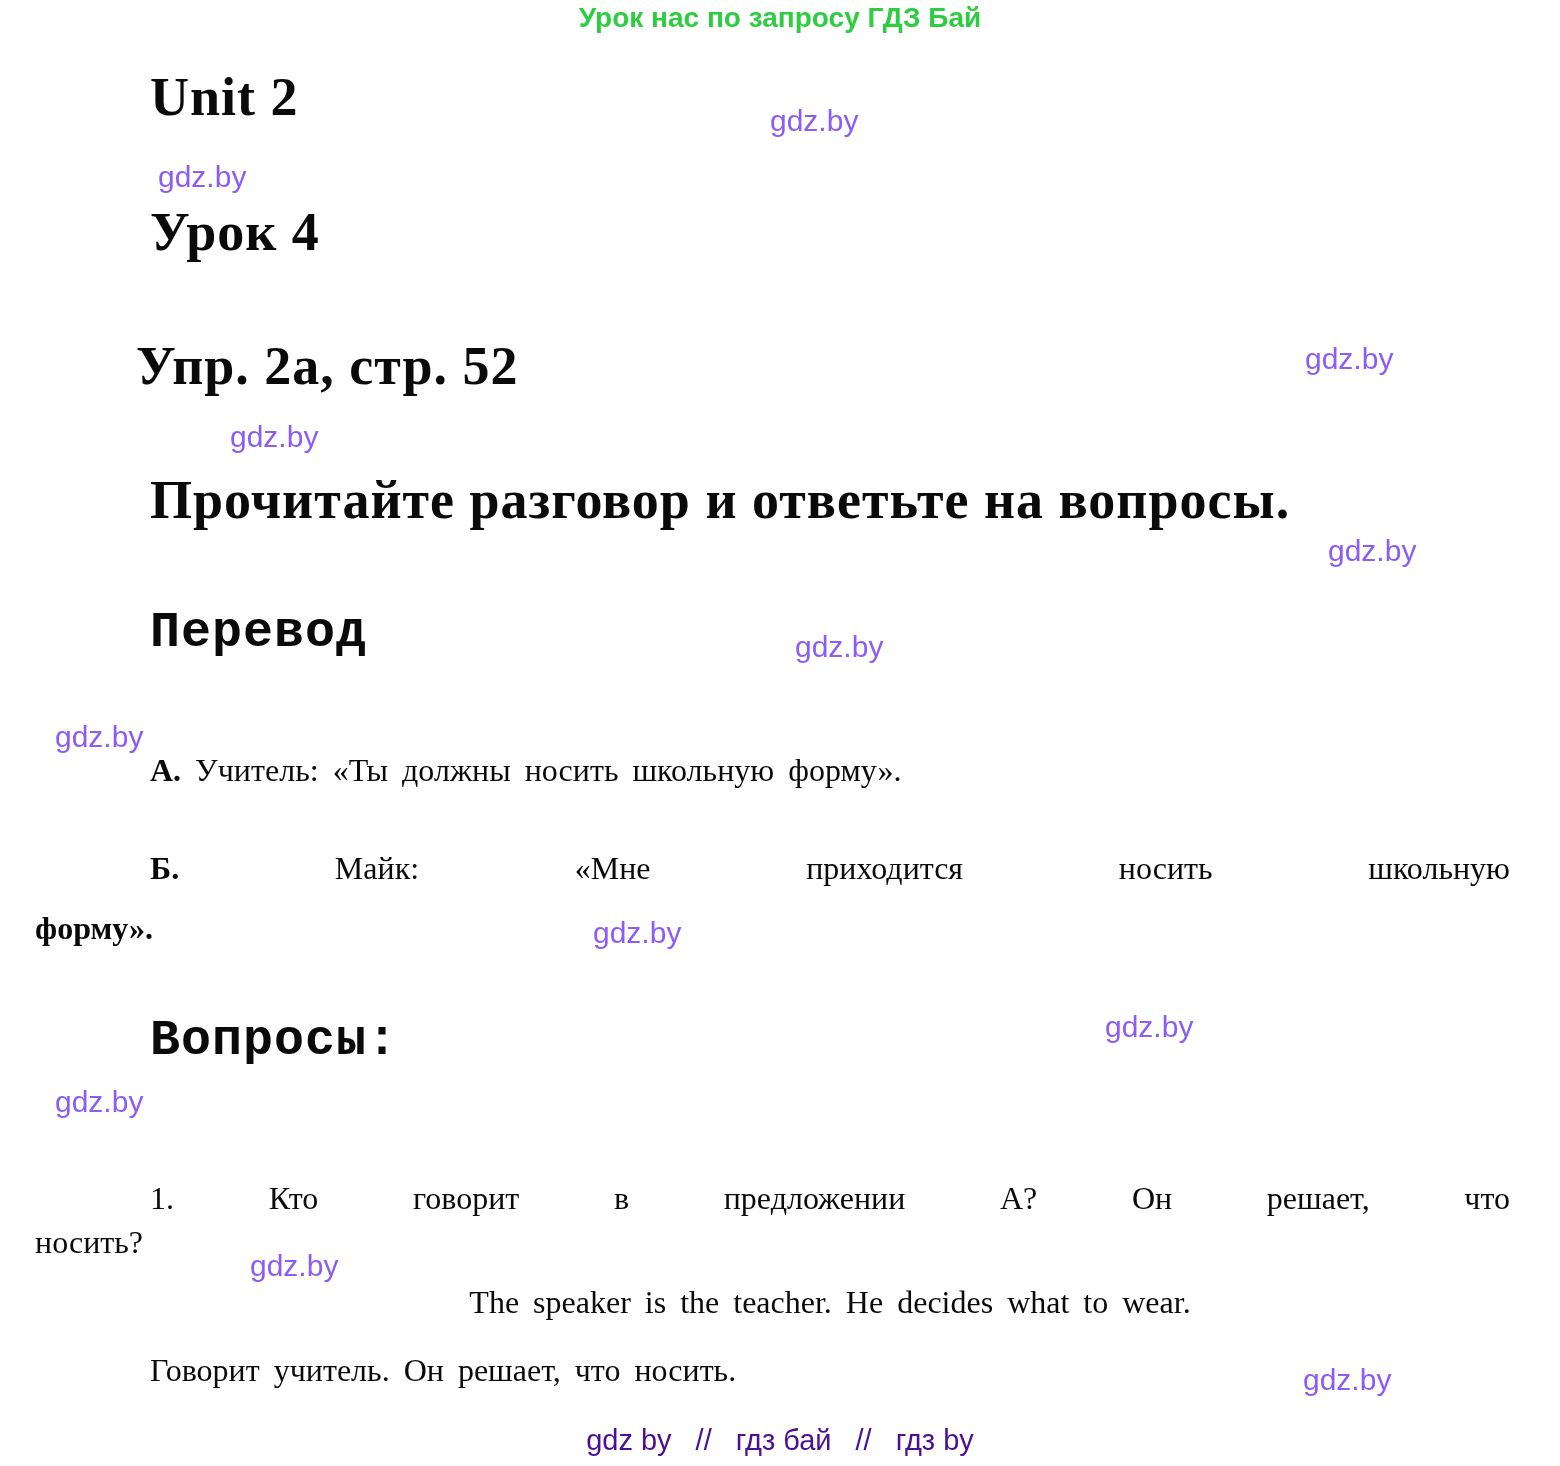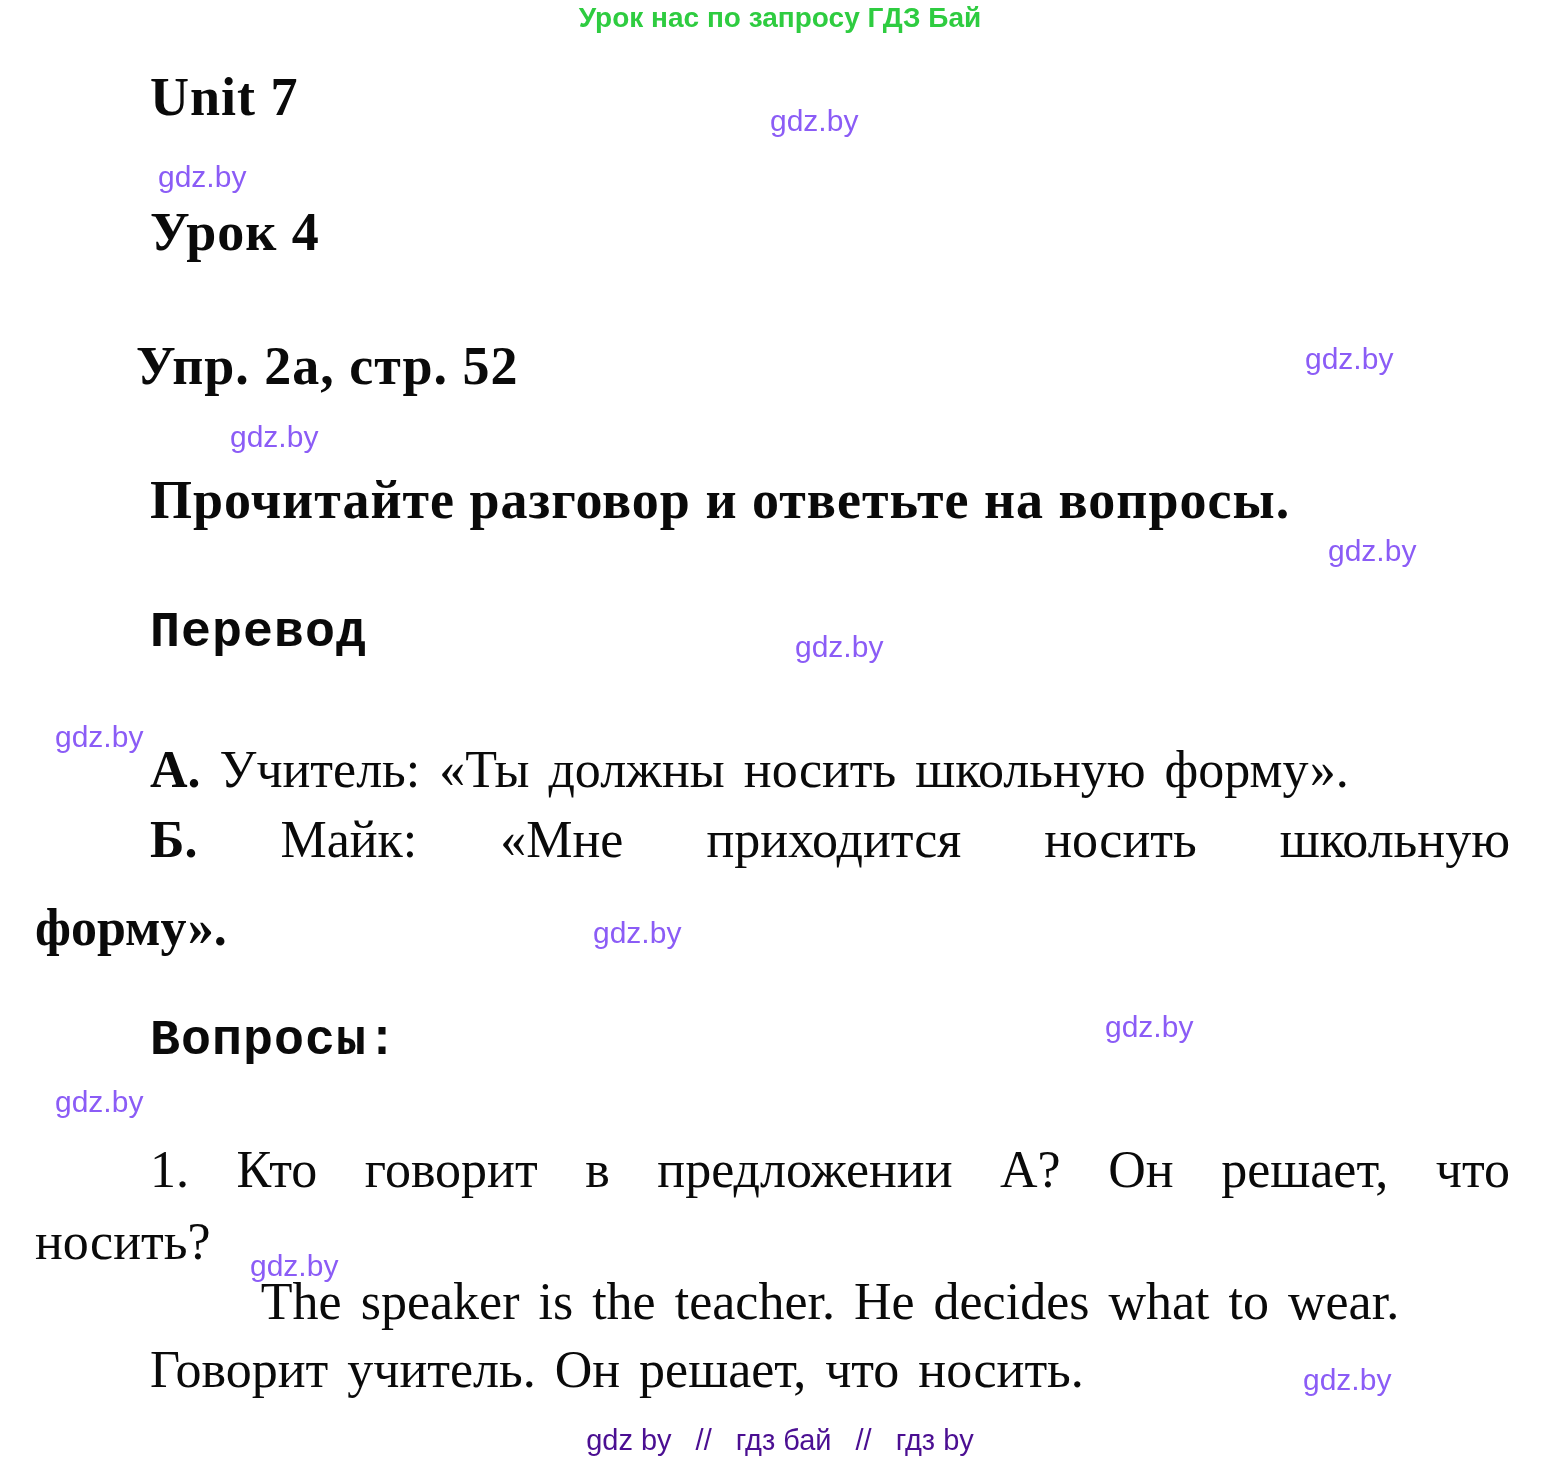--- a/index.html
+++ b/index.html
@@ -32,31 +32,32 @@
   .h-mid {
     font-family: Liberation Mono, monospace;
     font-weight: bold;
     font-size: 50px;
     letter-spacing: 1px;
     white-space: nowrap;
   }
 
   .body-line {
     font-family: "Liberation Serif", serif;
-    font-size: 52px;
+    font-size: 32px;
     line-height: 60px;
     word-spacing: 6px;
     width: 1475px;
     left: 35px;
   }
   .indent { text-indent: 115px; }
   .jus {
     text-align: justify;
     text-align-last: justify;
     word-spacing: normal;
+    margin-top: 28px;
   }
   .lbl { font-weight: bold; }
 
   .wm {
     font-family: Liberation Sans, sans-serif;
     font-size: 30px;
     color: #8b5cf6;
     white-space: nowrap;
   }
 
@@ -70,21 +71,21 @@
     color: #4b0f92;
   }
 </style>
 </head>
 <body>
 
 <div id="page">
 
   <div class="abs banner" style="top:2px; left:0;">Урок нас по запросу ГДЗ Бай</div>
 
-  <div class="abs h-big" style="left:150px; top:66px;">Unit 7</div>
+  <div class="abs h-big" style="left:150px; top:66px;">Unit 2</div>
   <div class="abs h-big" style="left:150px; top:201px;">Урок 4</div>
   <div class="abs h-big" style="left:136px; top:335px;">Упр. 2а, стр. 52</div>
   <div class="abs h-big" style="left:150px; top:469px;">Прочитайте разговор и ответьте на вопросы.</div>
   <div class="abs h-mid" style="left:150px; top:604px;">Перевод</div>
   <div class="abs h-mid" style="left:150px; top:1012px;">Вопросы:</div>
 
   <div class="abs body-line indent" style="top:740px;"><b class="lbl">А.</b> <span>Учитель: «Ты должны носить школьную форму».</span></div>
 
   <div class="abs body-line indent jus" style="top:810px;"><b class="lbl">Б.</b> <span>Майк: «Мне приходится носить школьную</span></div>
   <div class="abs body-line" style="top:898px;font-weight:bold;">форму».</div>

